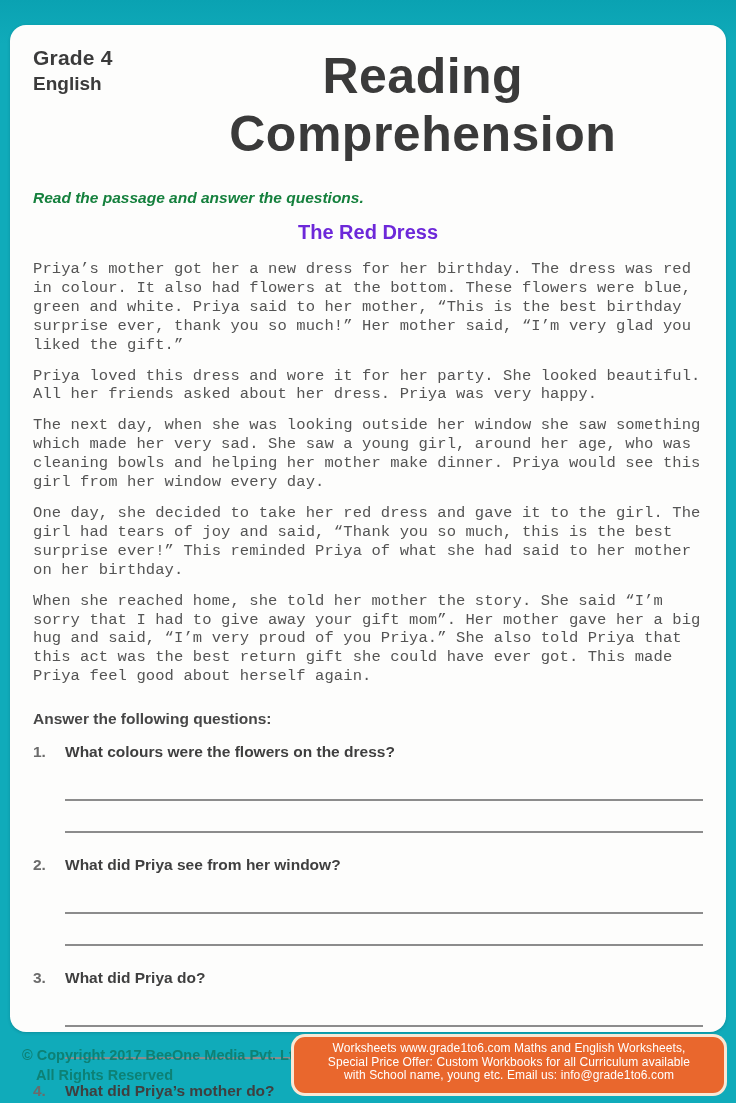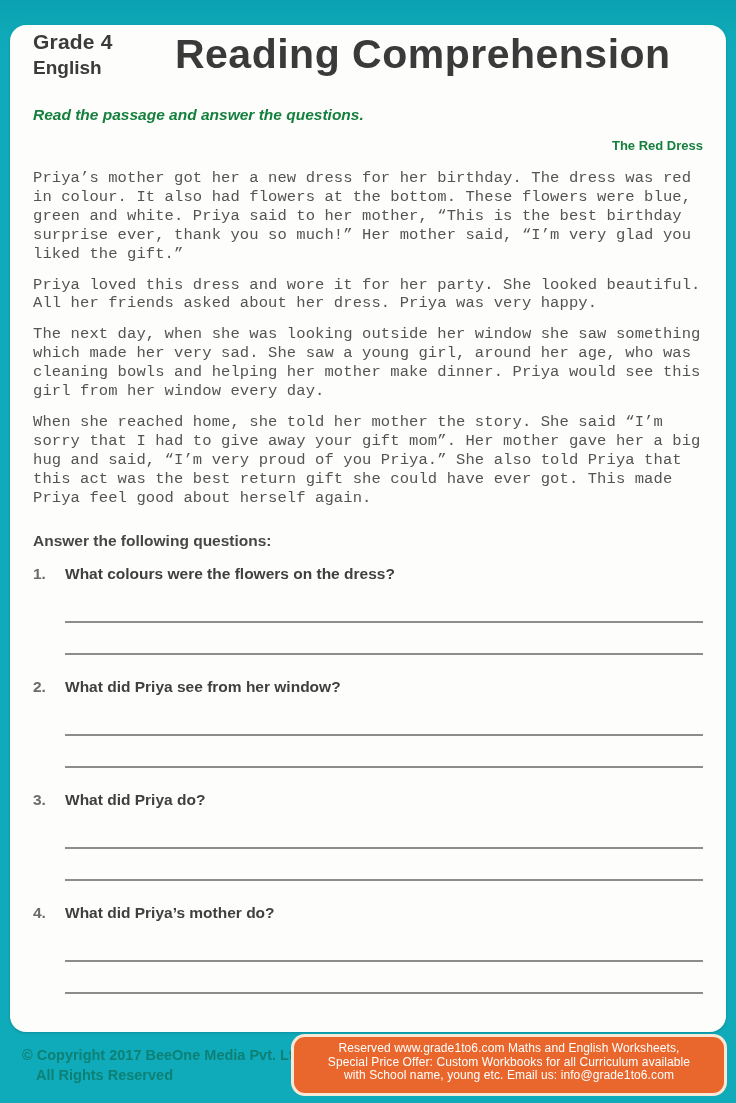--- a/index.html
+++ b/index.html
@@ -14,49 +14,49 @@
     background:linear-gradient(180deg,#0aa2b2 0%, #10abba 4%, #10abba 100%);
     overflow:hidden;
   }
   .sheet {
     position:absolute;
     left:10px; top:25px;
     width:716px; height:1007px;
     background:#fdfdfc;
     border-radius:16px;
     box-sizing:border-box;
-    padding:0 23px 0 23px;
+    padding:16px 23px 0 23px;
     box-shadow:0 1px 3px rgba(0,60,66,.25);
   }
   
   .header { display:flex; align-items:flex-start; }
   .grade-block { flex:0 0 auto; padding-top:4px; }
   .grade-line {
     font-size:21px; font-weight:bold; color:#3b3b3b; line-height:26px;
     letter-spacing:.2px;
   }
   .subject-line {
     font-size:19px; font-weight:bold; color:#3b3b3b; line-height:25px;
   }
   .main-title {
     flex:1 1 auto;
     margin:6px 0 0 30px;
     text-align:center;
-    font-size:41px; font-weight:bold; color:#3a3a3a;
+    font-size:50px; font-weight:bold; color:#3a3a3a;
     letter-spacing:.5px;
   }
   
   .instruction {
     margin:26px 0 0 0;
     font-size:15.5px; font-weight:bold; font-style:italic; color:#15803d;
   }
   .passage-title {
     margin:14px 0 0 0;
-    text-align:right;
-    font-size:13px; font-weight:bold; color:#15803d;
+    text-align:center;
+    font-size:20px; font-weight:bold; color:#6d28d9;
   }
   .passage { margin-top:16px; }
   .passage p {
     margin:0 0 12px 0;
     font-size:15.5px; line-height:18.9px; color:#545454;
     letter-spacing:.1px;
     font-family:Liberation Mono, monospace;
   }
   .passage p:last-child { margin-bottom:0; }
   
@@ -124,20 +124,21 @@
     </div>
 
     <p class="instruction">Read the passage and answer the questions.</p>
 
     <h2 class="passage-title">The Red Dress</h2>
 
     <div class="passage">
       <p>Priya’s mother got her a new dress for her birthday. The dress was red in colour. It also had flowers at the bottom. These flowers were blue, green and white. Priya said to her mother, “This is the best birthday surprise ever, thank you so much!” Her mother said, “I’m very glad you liked the gift.”</p>
       <p>Priya loved this dress and wore it for her party. She looked beautiful. All her friends asked about her dress. Priya was very happy.</p>
       <p>The next day, when she was looking outside her window she saw something which made her very sad. She saw a young girl, around her age, who was cleaning bowls and helping her mother make dinner. Priya would see this girl from her window every day.</p>
+      <p>One day, she decided to take her red dress and gave it to the girl. The girl had tears of joy and said, “Thank you so much, this is the best surprise ever!” This reminded Priya of what she had said to her mother on her birthday.</p>
       <p>When she reached home, she told her mother the story. She said “I’m sorry that I had to give away your gift mom”. Her mother gave her a big hug and said, “I’m very proud of you Priya.” She also told Priya that this act was the best return gift she could have ever got. This made Priya feel good about herself again.</p>
     </div>
 
     <p class="questions-heading">Answer the following questions:</p>
 
     <div class="questions">
 
       <div class="q-block">
         <div class="q-head">
           <span class="q-num">1.</span>
@@ -177,18 +178,18 @@
     </div>
   </div>
 
   <div class="footer">
     <div class="copyright">
       <div class="line1">© Copyright 2017 BeeOne Media Pvt. Ltd.</div>
       <div class="line2">All Rights Reserved</div>
     </div>
 
     <div class="promo-box">
-      <div><span>Reserved </span><b>www.grade1to6.com Maths</b><span> and </span><b>English</b><span> Worksheets,</span></div>
+      <div><span>Worksheets </span><b>www.grade1to6.com Maths</b><span> and </span><b>English</b><span> Worksheets,</span></div>
       <div><b>Special Price Offer:</b><span> Custom Workbooks for all Curriculum available</span></div>
       <div>with School name, young etc. Email us: info@grade1to6.com</div>
     </div>
   </div>
 </div>
 
 </body></html>

